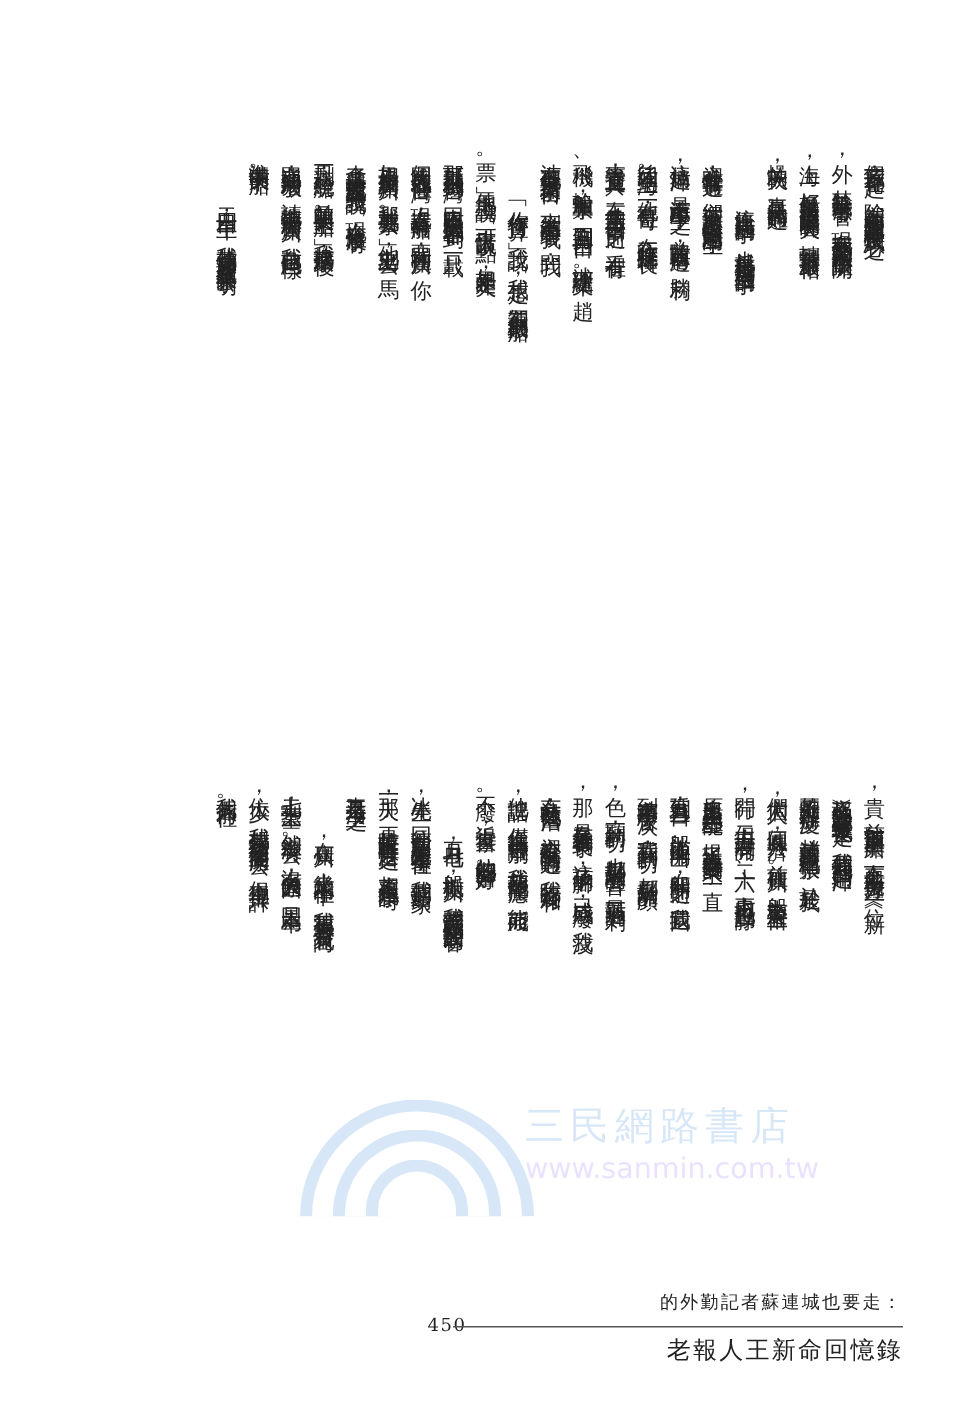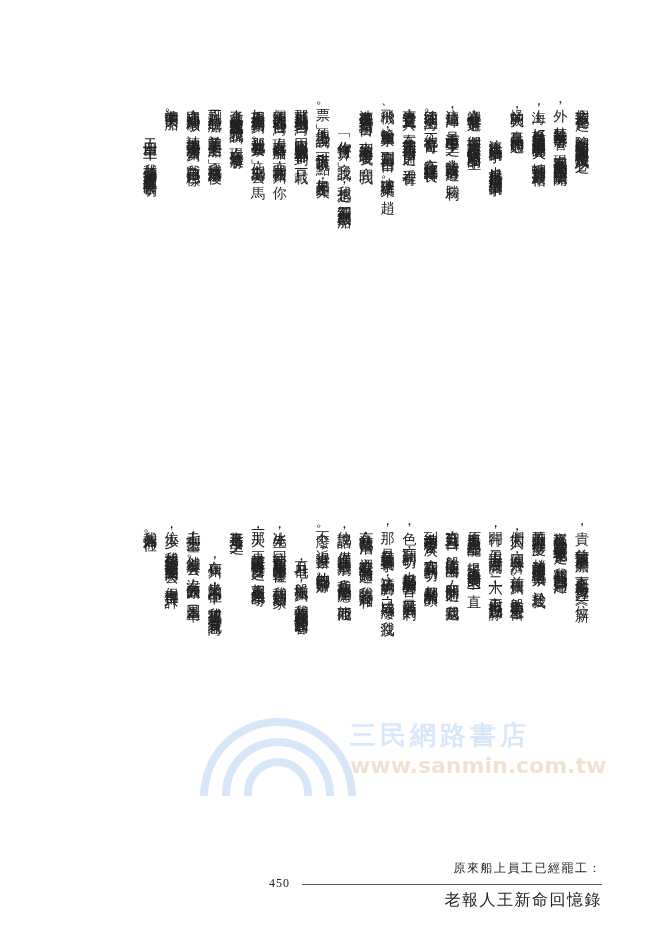--- a/index.html
+++ b/index.html
@@ -13,38 +13,38 @@
     font-size: 14.2px;
     line-height: 21.6px;
     letter-spacing: 1.5px;
     white-space: nowrap;
   }
   .block .col { display: block; }
   .block .col.indent { padding-top: 30px; }
   #block-top { top: 98px; right: 58px; height: 350px; }
   #block-bottom { top: 520px; right: 58px; height: 350px; }
   .watermark {
-    position: absolute; left: 200px; top: 708px; width: 340px; height: 80px;
-    opacity: 0.18; pointer-events: none; font-weight: bold;
+    position: absolute; left: 200px; top: 723px; width: 340px; height: 80px;
+    opacity: 0.18; pointer-events: none;
   }
   .watermark .arc {
     position: absolute; border: 8px solid #2a7fd4; border-bottom: none;
     border-radius: 200px 200px 0 0;
   }
   .watermark .wm-text {
     position: absolute; left: 150px; top: 10px; font-family: "DejaVu Sans", sans-serif;
     font-size: 26px; color: #2a7fd4; letter-spacing: 4px;
   }
   .watermark .wm-url {
     position: absolute; left: 150px; top: 45px; font-family: "DejaVu Sans", sans-serif;
-    font-size: 22px; color: #a16207;
+    font-size: 19px; color: #8b5cf6;
   }
   .footer { position: absolute; top: 858px; left: 0; width: 650px; height: 50px; }
   .footer .page-num {
-    position: absolute; left: 269px; top: 18px; font-size: 12px; letter-spacing: 1px; font-family: Liberation Serif, serif;
+    position: absolute; left: 285px; top: 18px; font-size: 12px; letter-spacing: 1px;
   }
   .footer .rule {
     position: absolute; left: 302px; top: 26px; width: 300px; height: 1px; background: #555;
   }
   .footer .title1 {
     position: absolute; right: 48px; top: 2px; font-size: 12px; letter-spacing: 1.5px;
   }
   .footer .title2 {
     position: absolute; right: 48px; top: 32px; font-size: 16px; letter-spacing: 1.5px;
   }
@@ -101,17 +101,17 @@
 
 <div class="watermark">
   <div class="arc" style="left:0;top:10px;width:140px;height:70px;"></div>
   <div class="arc" style="left:22px;top:30px;width:96px;height:50px;"></div>
   <div class="arc" style="left:44px;top:50px;width:52px;height:30px;"></div>
   <span class="wm-text">三民網路書店</span>
   <span class="wm-url">www.sanmin.com.tw</span>
 </div>
 
 <div class="footer">
-  <span class="title1">原來船上員工已經罷工：</span>
+  <span class="title1">的外勤記者蘇連城也要走：</span>
   <span class="page-num">450</span>
   <div class="rule"></div>
   <span class="title2">老報人王新命回憶錄</span>
 </div>
 
 </body></html>

